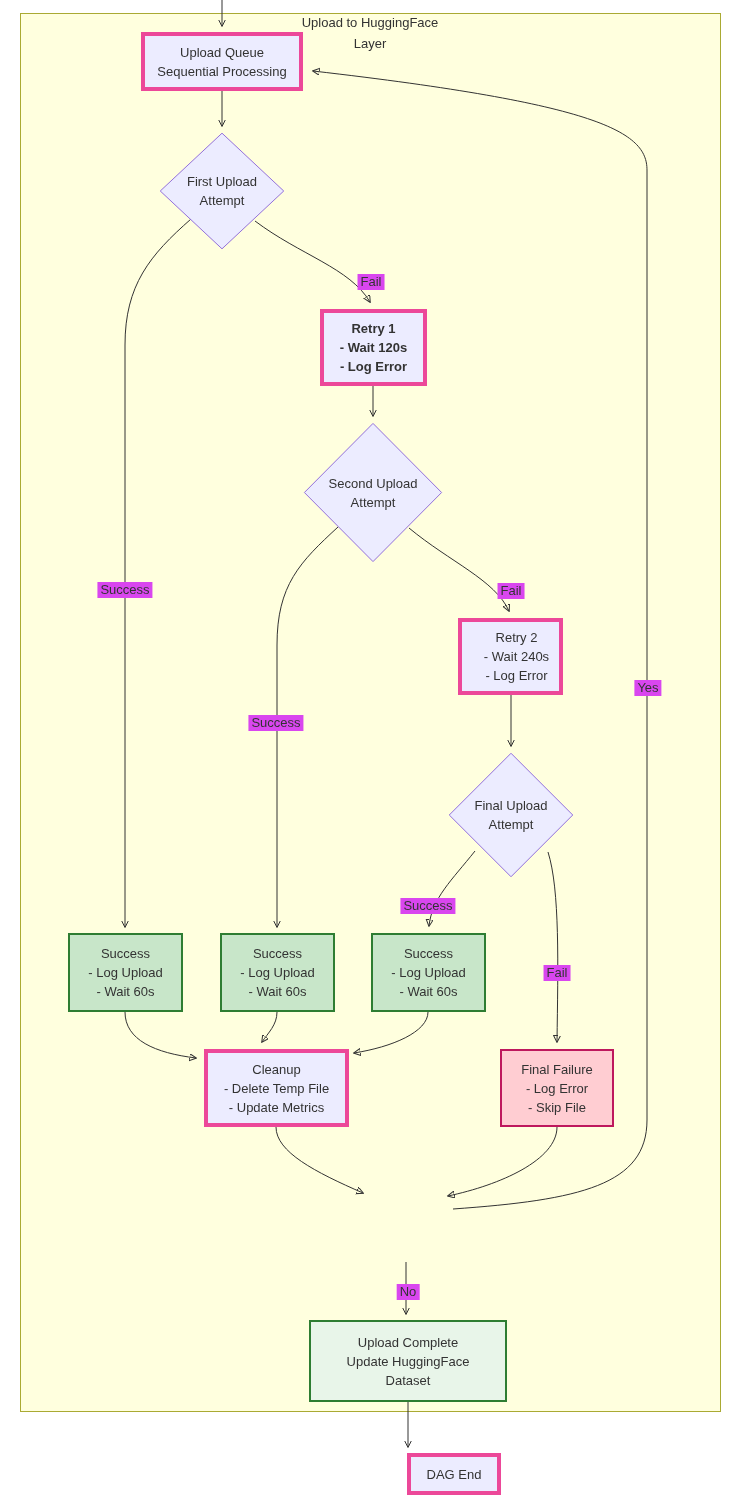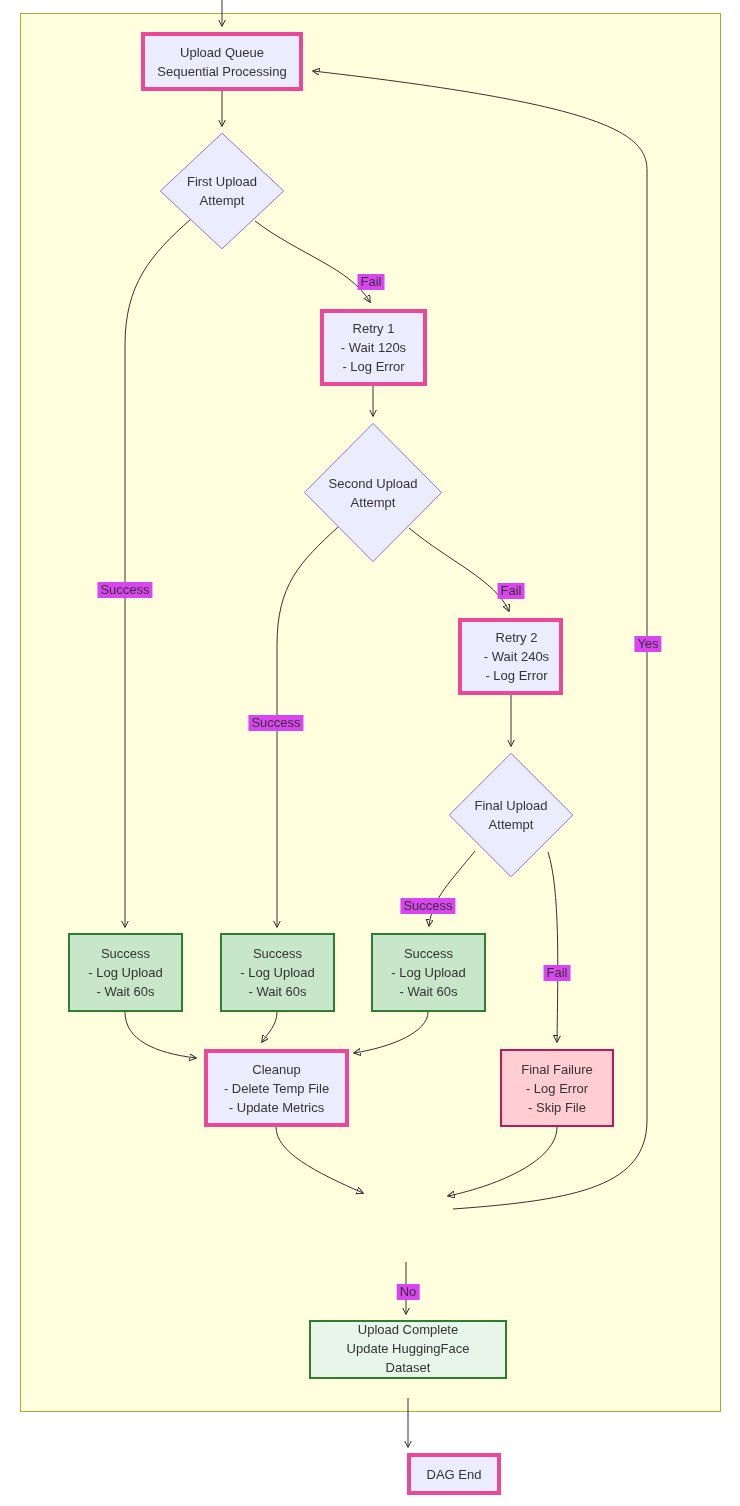--- a/index.html
+++ b/index.html
@@ -38,20 +38,24 @@
     background:#d946ef;padding:0 3px;font-size:13px;line-height:16px;
     color:#333;z-index:4;white-space:nowrap;
   }
 </style>
 </head>
 <body>
 
 <div class="stage">
 
   <div class="cluster"></div>
+  <div class="cluster-title">
+    <span>Upload to HuggingFace</span>
+    <span>Layer</span>
+  </div>
 
   <svg class="edges" viewBox="0 0 740 1506">
     <defs>
       <marker id="arr" markerWidth="8" markerHeight="8" refX="6.5" refY="3.5" orient="auto" markerUnits="userSpaceOnUse">
         <path d="M0,0 L7,3.5 L0,7 Z" fill="#333333" stroke="none"></path>
       </marker>
     </defs>
     <path d="M 222 0 L 222 26" marker-end="url(#arr)"></path>
     <path d="M 222 91 L 222 126" marker-end="url(#arr)"></path>
     <path d="M 191 219 C 150 255, 125 285, 125 345 L 125 927" marker-end="url(#arr)"></path>
@@ -70,21 +74,21 @@
     <path d="M 406 1262 L 406 1314" marker-end="url(#arr)"></path>
     <path d="M 453 1209 C 580 1200, 647 1185, 647 1120 L 647 170 C 647 132, 600 104, 313 71" marker-end="url(#arr)"></path>
     <path d="M 408 1398 L 408 1447" marker-end="url(#arr)"></path>
   </svg>
 
   <div class="node rect" style="left:141px;top:32px;width:162px;height:59px;">
     <span>Upload Queue</span>
     <span>Sequential Processing</span>
   </div>
 
-  <div class="node rect" style="left:320px;top:309px;width:107px;height:77px;">
+  <div class="node rect" style="left:320px;top:309px;width:107px;height:77px;font-weight:bold;">
     <span>Retry 1</span>
     <span>- Wait 120s</span>
     <span>- Log Error</span>
   </div>
 
   <div class="node rect" style="left:458px;top:618px;width:105px;height:77px;padding-left:12px;">
     <span>Retry 2</span>
     <span>- Wait 240s</span>
     <span>- Log Error</span>
   </div>
@@ -112,21 +116,21 @@
     <span>- Delete Temp File</span>
     <span>- Update Metrics</span>
   </div>
 
   <div class="node red" style="left:500px;top:1049px;width:114px;height:78px;">
     <span>Final Failure</span>
     <span>- Log Error</span>
     <span>- Skip File</span>
   </div>
 
-  <div class="node palegreen" style="left:309px;top:1320px;width:198px;height:59px;justify-content:flex-end;">
+  <div class="node palegreen" style="left:309px;top:1320px;width:198px;height:82px;">
     <span>Upload Complete</span>
     <span>Update HuggingFace</span>
     <span>Dataset</span>
   </div>
 
   <div class="node rect" style="left:360px;top:1453px;width:94px;height:42px;margin-left:47px;">
     <span>DAG End</span>
   </div>
 
   <div class="node diamond" style="left:159px;top:132px;width:126px;height:118px;">
@@ -160,15 +164,15 @@
   </div>
 
 
   <span class="elabel" style="left:125px;top:590px;">Success</span>
   <span class="elabel" style="left:371px;top:282px;">Fail</span>
   <span class="elabel" style="left:276px;top:723px;">Success</span>
   <span class="elabel" style="left:511px;top:591px;">Fail</span>
   <span class="elabel" style="left:428px;top:906px;">Success</span>
   <span class="elabel" style="left:557px;top:973px;">Fail</span>
   <span class="elabel" style="left:408px;top:1292px;">No</span>
-  <span class="elabel" style="left:648px;top:644px;">Yes</span>
+  <span class="elabel" style="left:648px;top:688px;">Yes</span>
 
 </div>
 
 </body></html>

